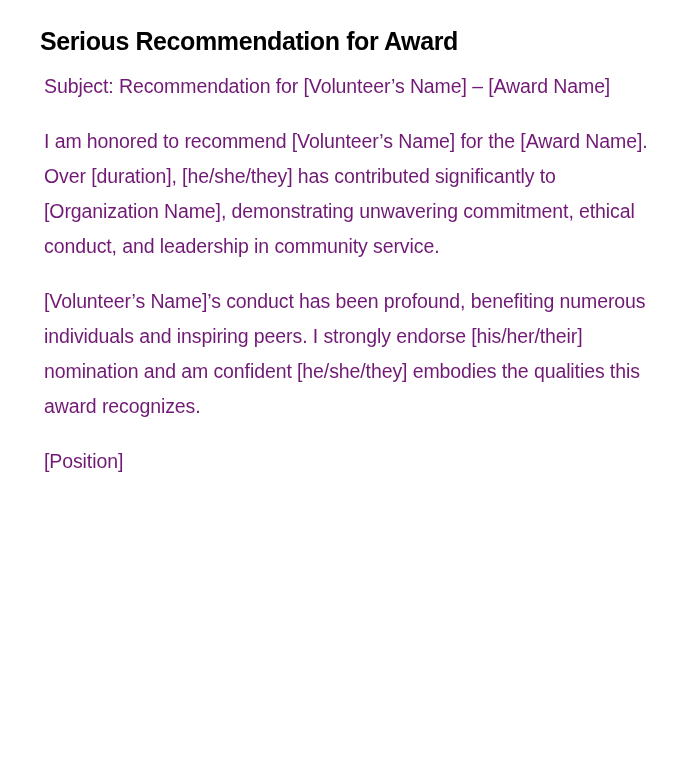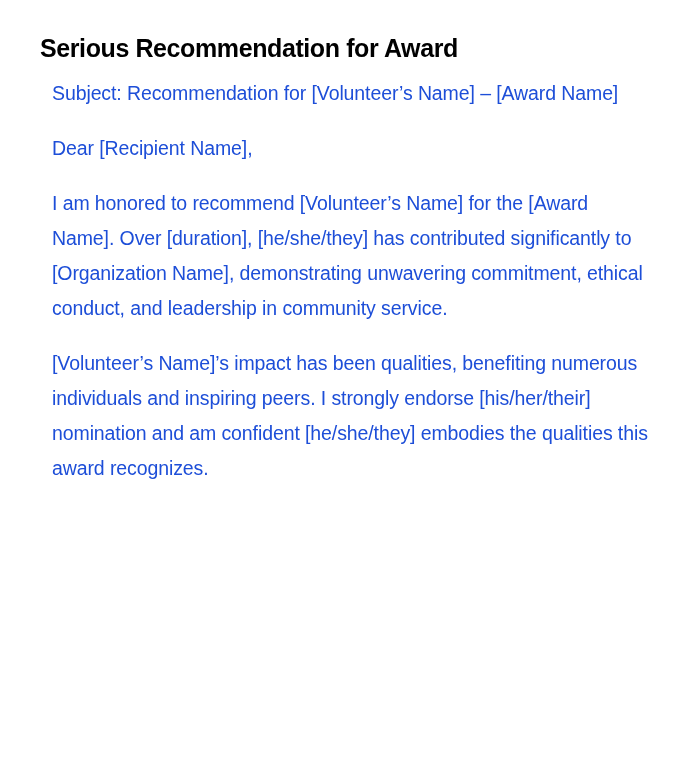--- a/index.html
+++ b/index.html
@@ -10,42 +10,42 @@
     body {
       width: 700px;
       height: 762px;
       overflow: hidden;
       font-family: "Liberation Sans", sans-serif;
       color: #111111;
     }
     .doc {
       position: absolute;
       left: 40px;
-      top: 32px;
+      top: 25px;
       width: 610px;
     }
     .title {
       font-family: "Liberation Sans", sans-serif;
       font-weight: bold;
       font-size: 25px;
       line-height: 32px;
       margin: 0 0 12px 0;
       letter-spacing: -0.4px;
       color: #000000;
     }
     .para {
       font-size: 19.5px;
       line-height: 35px;
-      margin: 0 0 20px 12px;
+      margin: 0 0 20px 4px;
       letter-spacing: -0.1px;
-      color: #1d4ed8;
+      color: #701a75;
     }
   </style>
 </head>
 <body>
 
 <div class="doc">
   <h1 class="title">Serious Recommendation for Award</h1>
   <p class="para">Subject: Recommendation for [Volunteer’s Name] – [Award Name]</p>
-  <p class="para">Dear [Recipient Name],</p>
   <p class="para">I am honored to recommend [Volunteer’s Name] for the [Award Name]. Over [duration], [he/she/they] has contributed significantly to [Organization Name], demonstrating unwavering commitment, ethical conduct, and leadership in community service.</p>
-  <p class="para">[Volunteer’s Name]’s impact has been qualities, benefiting numerous individuals and inspiring peers. I strongly endorse [his/her/their] nomination and am confident [he/she/they] embodies the qualities this award recognizes.</p>
+  <p class="para">[Volunteer’s Name]’s conduct has been profound, benefiting numerous individuals and inspiring peers. I strongly endorse [his/her/their] nomination and am confident [he/she/they] embodies the qualities this award recognizes.</p>
+  <p class="para">[Position]</p>
 </div>
 
 </body></html>

